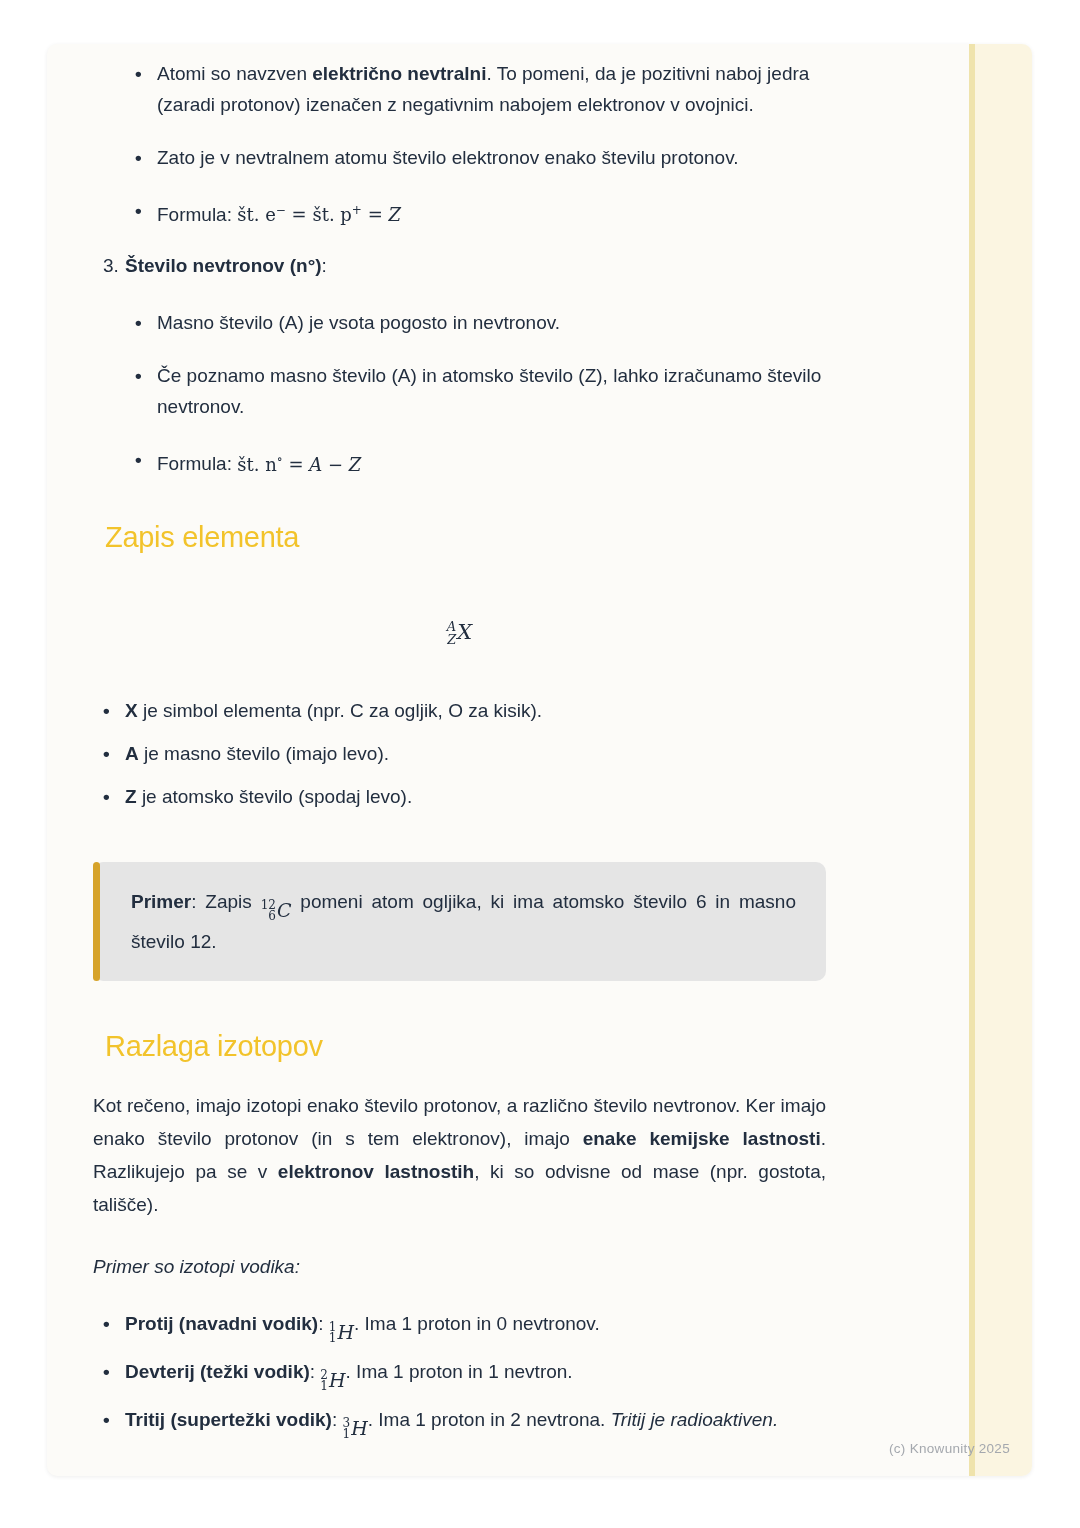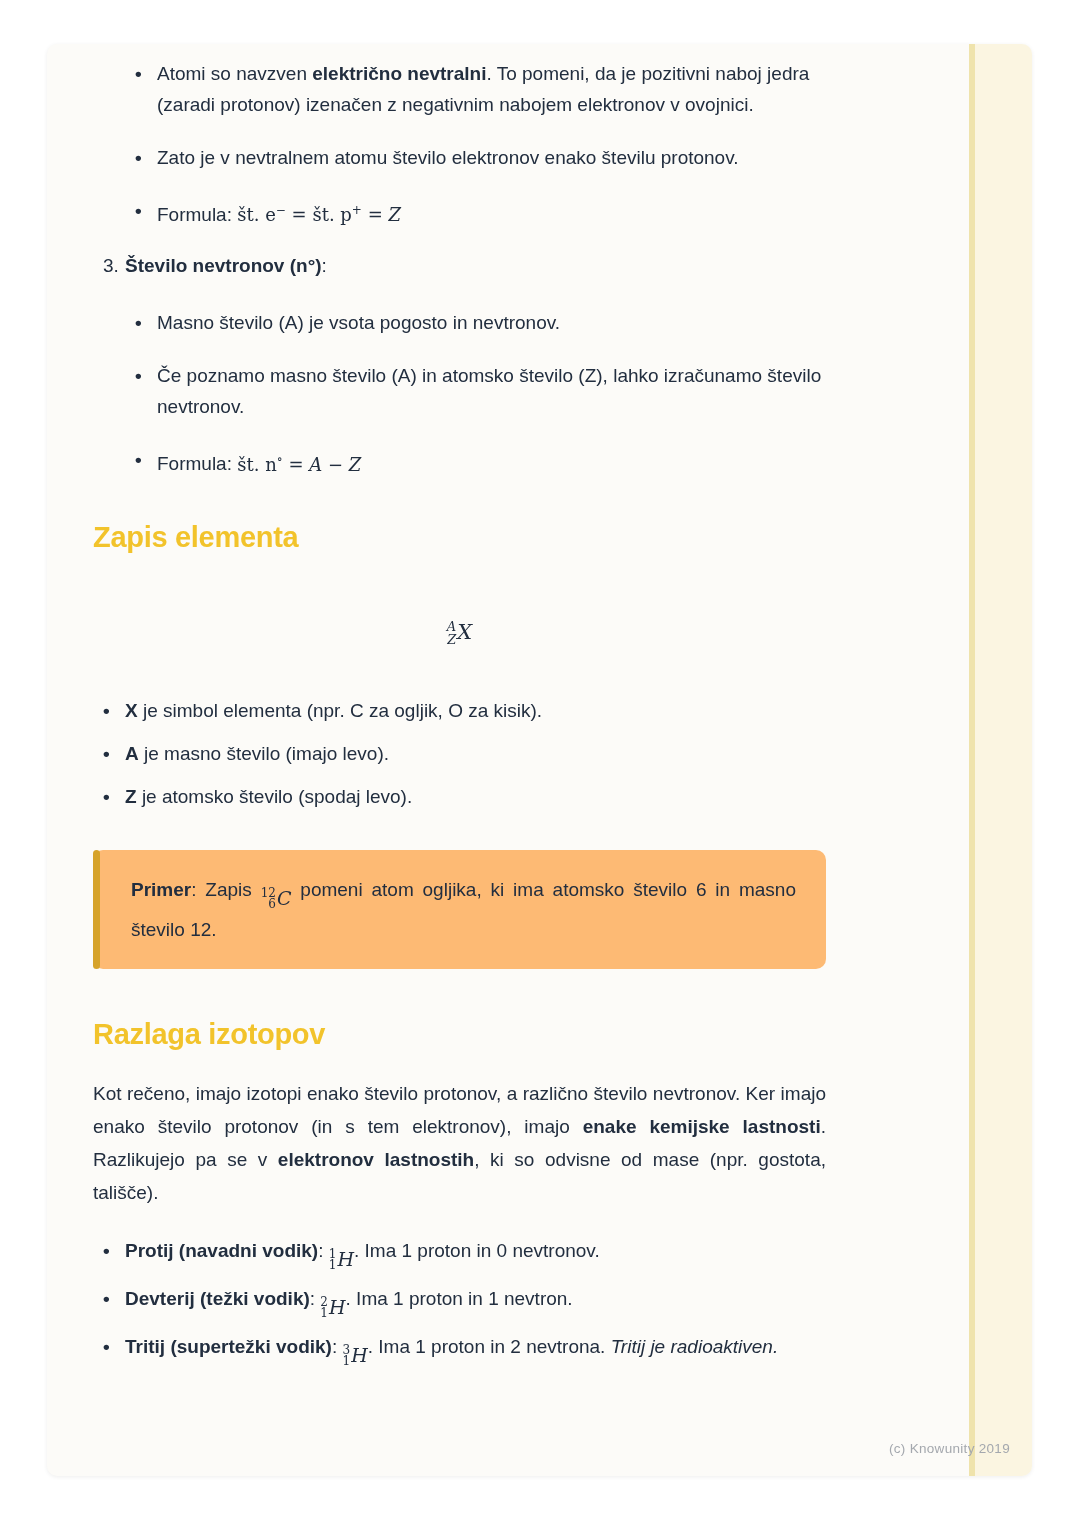--- a/index.html
+++ b/index.html
@@ -40,25 +40,25 @@
   .li:last-child{margin-bottom:0;}
   .dot{flex:0 0 22px;color:#222e3f;font-weight:700;}
   .li-text{flex:1;}
   .indent-2{padding-left:42px;}
   .indent-1{padding-left:10px;}
   
   .numrow{display:flex;margin-top:20px;}
   .num{flex:0 0 22px;}
   
   h2.gold{
-    margin:0;
+    margin:12px;
     margin-top:40px;
     font-size:29px;
     line-height:34px;
-    font-weight:700;
+    font-weight:400;
     color:#f2c32b;
     letter-spacing:-0.3px;
   }
   .para{margin-top:26px;line-height:32px;}
   .para.justify{text-align:justify;line-height:33px;}
   .subtitle{margin-top:30px;}
   
   .math{font-family:"DejaVu Serif","Liberation Serif",serif;font-size:18px;margin-top:20px;}
   .math.mi{font-style:italic;}
   sup.math,sub.math{font-size:12px;}
@@ -82,22 +82,22 @@
   .formula-block .nucstack{font-size:13px;line-height:13px;}
   .formula-block .nucsym{font-size:21px;}
   
   .tight .li{margin-bottom:12px;}
   .tight{margin-top:44px;}
   .hydro{margin-top:26px;}
   .hydro .li{margin-bottom:13px;line-height:32px;}
   
   .primer{
     position:relative;
-    margin-top:38px;
-    background:#fdba74;
+    margin-top:50px;
+    background:#e5e5e5;
     border-radius:10px;
     padding:20px 30px 19px 38px;
     line-height:40px;
     text-align:justify;
   }
   .primer::before{
     content:'';
     position:absolute;
     left:0;top:0;bottom:0;
     width:7px;
@@ -189,20 +189,21 @@
             <span class="nucstack">
               <span>12</span>
               <span>6</span>
             </span>
             <span class="nucsym">C</span>
           </span><span> pomeni atom ogljika, ki ima atomsko število 6 in masno število 12.</span></span>
     </div>
 
     <h2 class="gold" style="margin-top:48px;">Razlaga izotopov</h2>
     <div class="para justify"><span>Kot rečeno, imajo izotopi enako število protonov, a različno število nevtronov. Ker imajo enako število protonov (in s tem elektronov), imajo </span><span class="b">enake kemijske lastnosti</span><span>. Razlikujejo pa se v </span><span class="b">elektronov lastnostih</span><span>, ki so odvisne od mase (npr. gostota, tališče).</span></div>
+    <div class="subtitle"><span class="i">Primer so izotopi vodika:</span></div>
 
     <div class="indent-1 hydro">
       <div class="li">
         <span class="dot">•</span>
         <span class="li-text"><span class="b">Protij (navadni vodik)</span><span>: </span><span class="nucwrap">
               <span class="nucstack">
                 <span>1</span>
                 <span>1</span>
               </span>
               <span class="nucsym">H</span>
@@ -226,13 +227,13 @@
                 <span>1</span>
               </span>
               <span class="nucsym">H</span>
             </span><span>. Ima 1 proton in 2 nevtrona. </span><span class="i">Tritij je radioaktiven.</span></span>
       </div>
     </div>
 
   </div>
 </div>
 
-<div class="copyright">(c) Knowunity 2019</div>
+<div class="copyright">(c) Knowunity 2025</div>
 
 </body></html>

